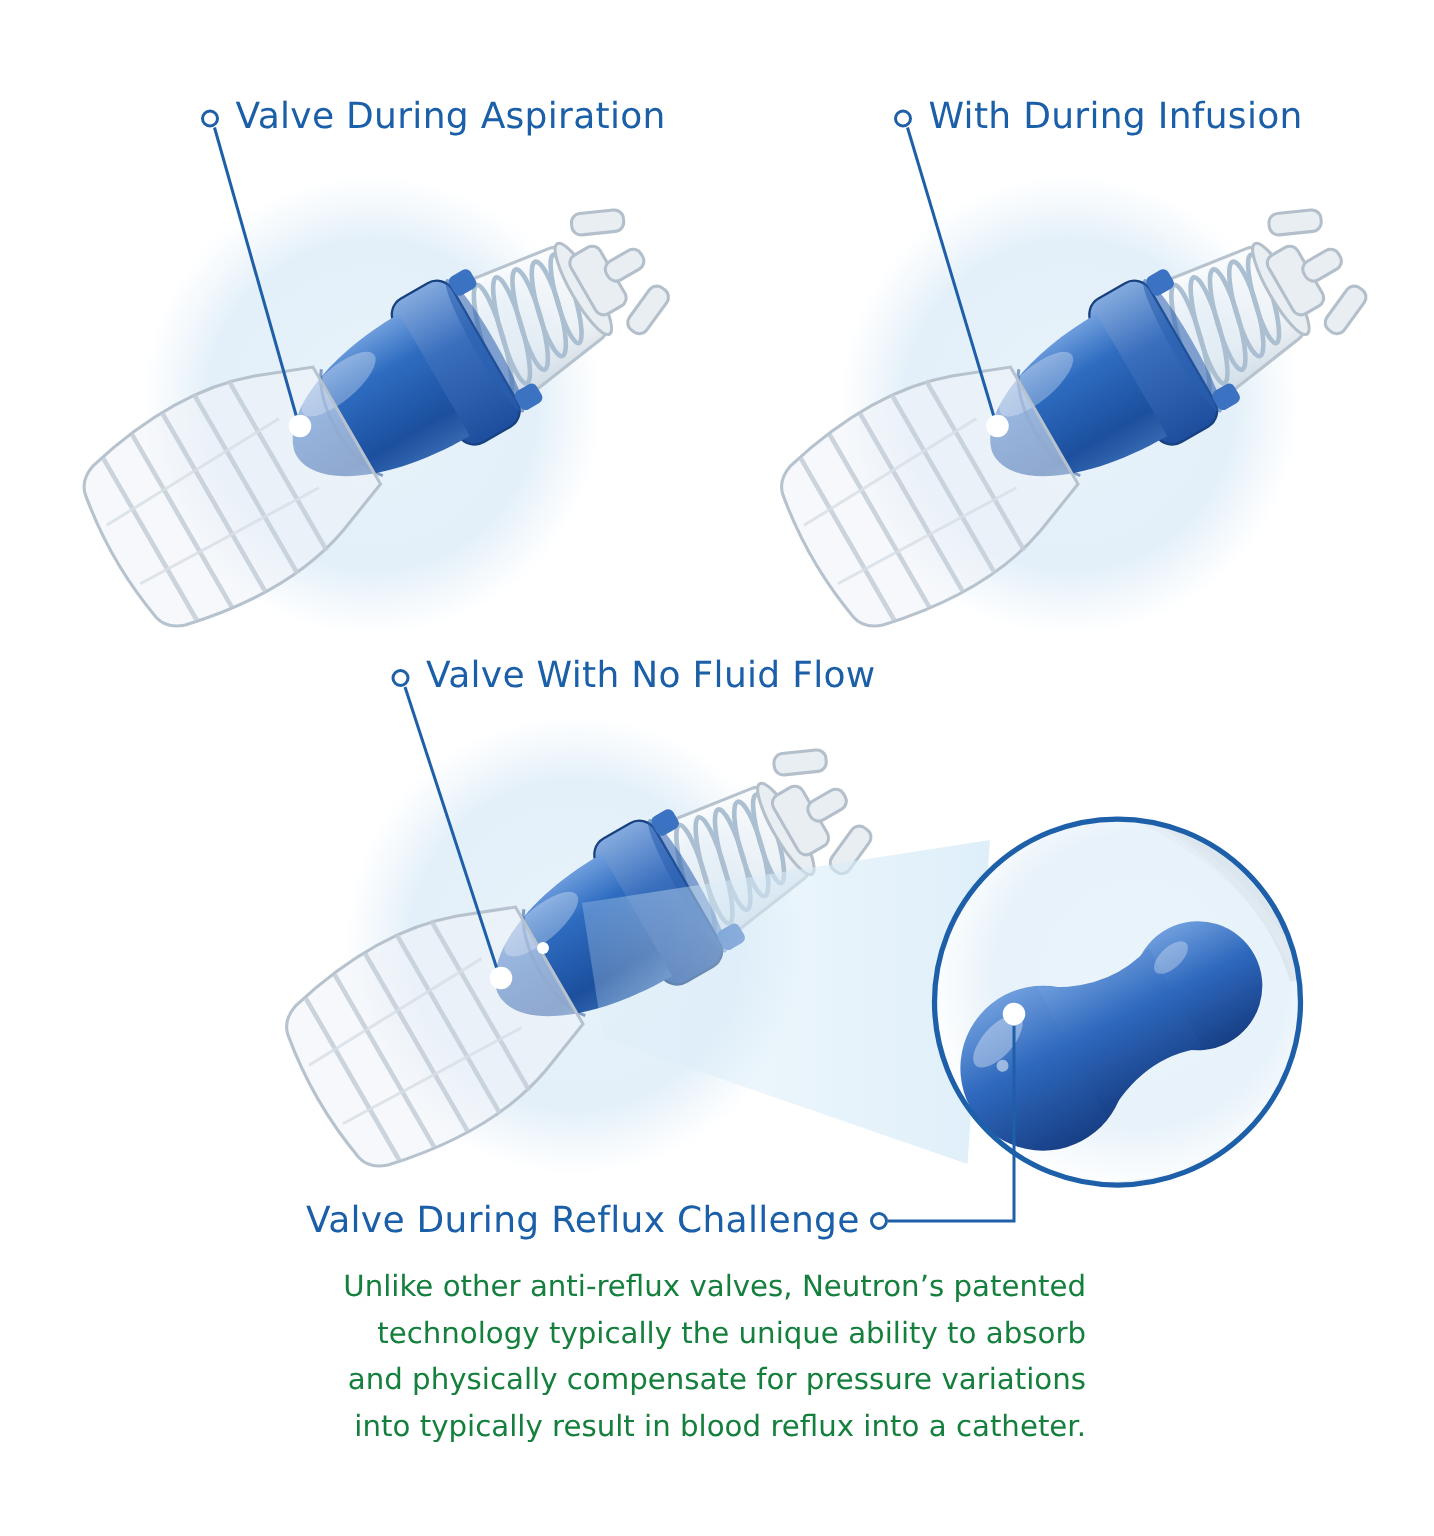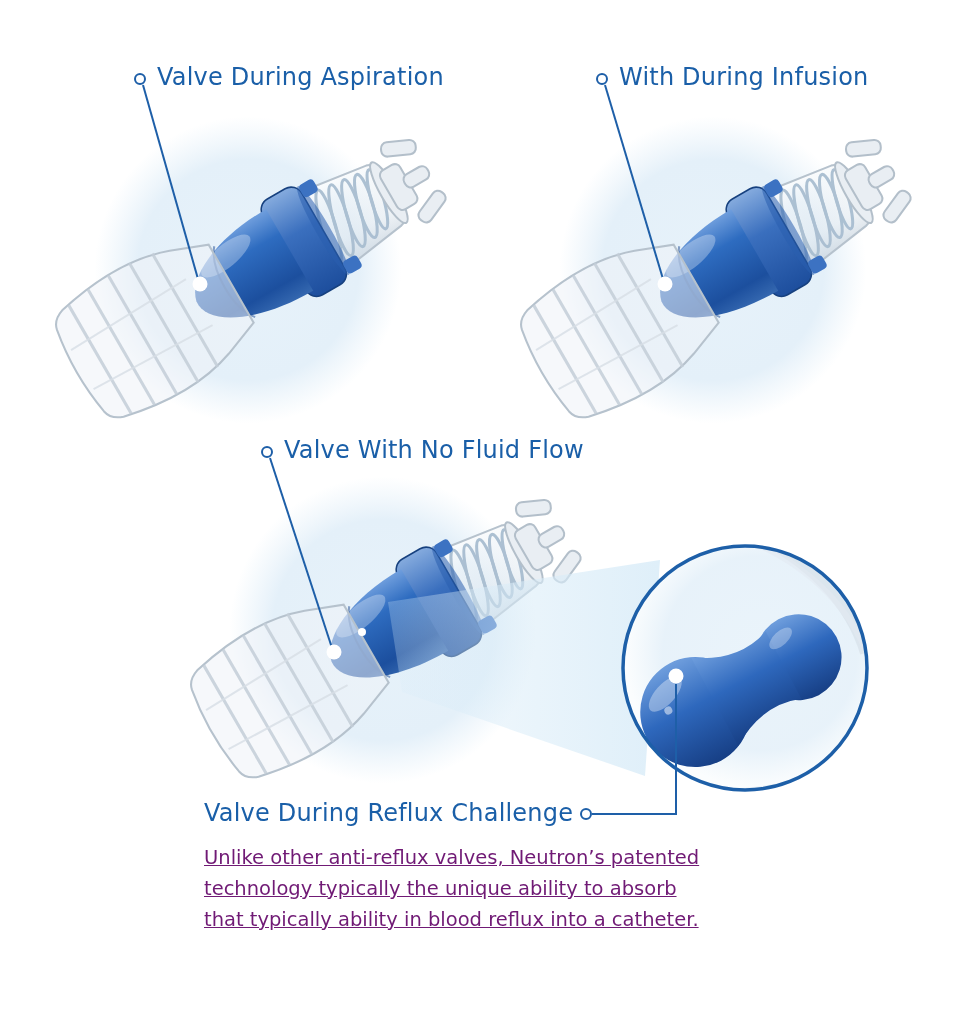--- a/index.html
+++ b/index.html
@@ -1,24 +1,24 @@
 <!DOCTYPE html>
 <html><head>
 <meta charset="utf-8">
 <style>
   * { margin:0; padding:0; box-sizing:border-box; }
   html,body { width:956px; height:1024px; background:#ffffff; overflow:hidden; }
   body { font-family:"DejaVu Sans","Liberation Sans",sans-serif; position:relative; }
-  .figure { position:absolute; left:0; top:0; width:956px; height:1024px; background:#ffffff; }
+  .figure { position:absolute; left:0; top:0; width:956px; height:1024px; background:#ffffff;text-align:right; }
   .layer { position:absolute; pointer-events:none; }
   .valve-svg { position:absolute; width:440px; height:333px; }
   .heading { position:absolute; color:#1a5fa8; font-size:24px; font-weight:500;
              letter-spacing:0.2px; white-space:nowrap; }
-  .desc { position:absolute; left:204px; top:842px; width:520px; color:#701a75;
-          font-size:19.5px; line-height:31px;text-decoration:underline; }
+  .desc { position:absolute; left:204px; top:842px; width:520px; color:#15803d;
+          font-size:19.5px; line-height:31px; }
 </style>
 </head>
 <body>
 
 <div class="figure">
 
   <svg width="0" height="0" style="position:absolute" aria-hidden="true">
     <defs>
       <radialGradient id="glow" cx="50%" cy="50%" r="50%">
         <stop offset="0%" stop-color="#e7f2fa"></stop>
@@ -160,16 +160,17 @@
   </svg>
 
   <div class="heading" style="left:157px; top:63px">Valve During Aspiration</div>
   <div class="heading" style="left:619px; top:63px">With During Infusion</div>
   <div class="heading" style="left:204px; top:799px">Valve During Reflux Challenge</div>
   <div class="heading" style="left:284px; top:436px">Valve With No Fluid Flow</div>
 
   <div class="desc">
     <div>Unlike other anti-reflux valves, Neutron’s patented</div>
     <div>technology typically the unique ability to absorb</div>
-    <div>that typically ability in blood reflux into a catheter.</div>
+    <div>and physically compensate for pressure variations</div>
+    <div>into typically result in blood reflux into a catheter.</div>
   </div>
 
 </div>
 
 </body></html>

